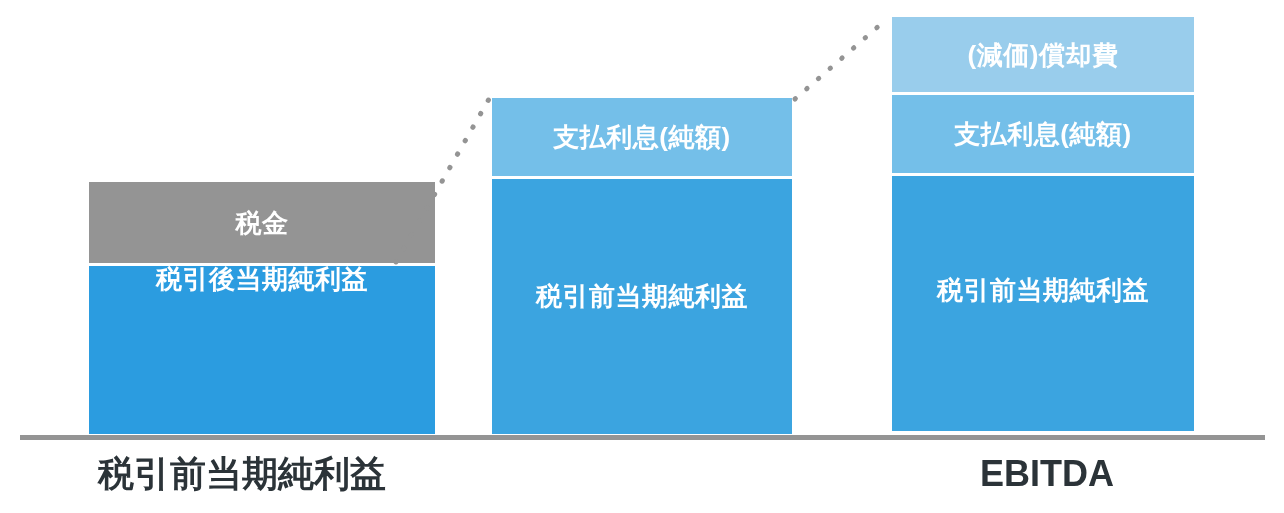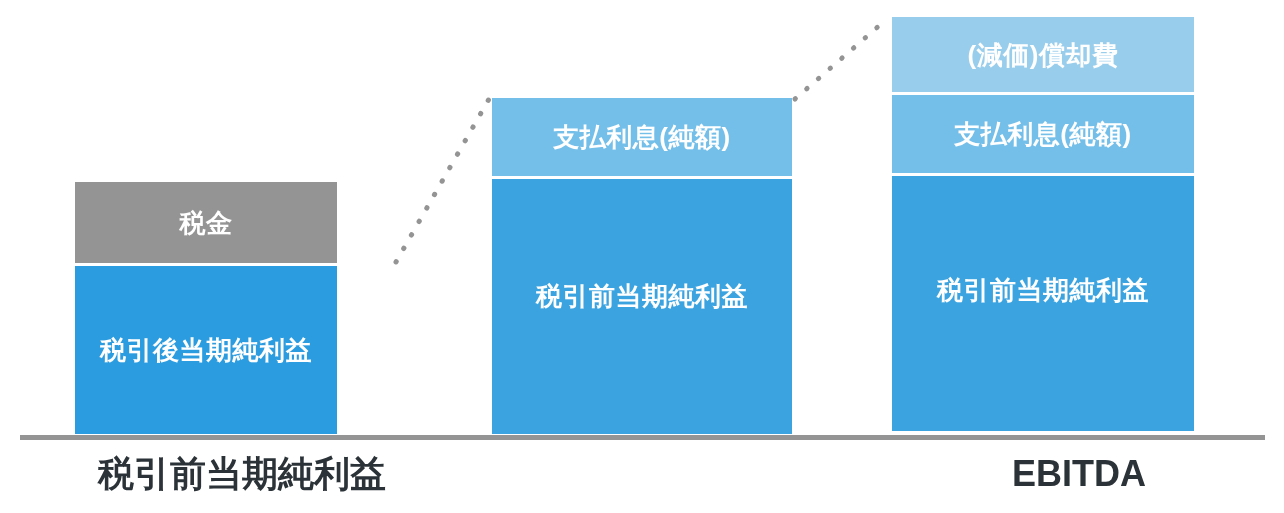--- a/index.html
+++ b/index.html
@@ -30,21 +30,21 @@
   }
 
   
   .bar {
     position: absolute;
     bottom: 0;
     display: flex;
     flex-direction: column;
     justify-content: flex-start;
   }
-  .bar-1 { left: 75px;  width: 262px; height: 255px; }
+  .bar-1 { left: 89px;  width: 346px; height: 255px; }
   .bar-2 { left: 492px; width: 300px; height: 339px; }
   .bar-3 { left: 892px; width: 302px; height: 420px; }
 
   .segment {
     position: relative;
     display: flex;
     align-items: center;
     justify-content: center;
     box-sizing: border-box;
     width: 100%;
@@ -84,21 +84,21 @@
     top: 0;
     text-align: center;
     color: #2b3338;
     font-weight: bold;
     font-size: 36px;
     line-height: 62px;
     white-space: nowrap;
   }
   .cat-1 { left: 60px;  width: 364px; }
   .cat-2 { left: 492px; width: 300px; }
-  .cat-3 { left: 908px; width: 342px; }
+  .cat-3 { left: 876px; width: 342px; }
 
   
   .connector {
     position: absolute;
     left: 0;
     top: 0;
     width: 1284px;
     height: 437px;
     pointer-events: none;
   }
@@ -107,21 +107,21 @@
 <body>
 
 <div id="chart-root">
 
   <div class="plot-area">
 
     <div class="bar bar-1">
       <div class="segment sep-below label-mid" style="height:84px;background:#949494;">
         <span class="segment-label">税金</span>
       </div>
-      <div class="segment" style="height:168px;background:#2b9ce0;align-items:center;">
+      <div class="segment" style="height:168px;background:#2b9ce0;align-items:flex-start;">
         <span class="segment-label">税引後当期純利益</span>
       </div>
     </div>
 
     <div class="bar bar-2">
       <div class="segment sep-below label-mid" style="height:81px;background:#74bfe9;">
         <span class="segment-label">支払利息(純額)</span>
       </div>
       <div class="segment" style="height:255px;background:#3ba4e0;align-items:center;padding-bottom:22px;">
         <span class="segment-label">税引前当期純利益</span>

